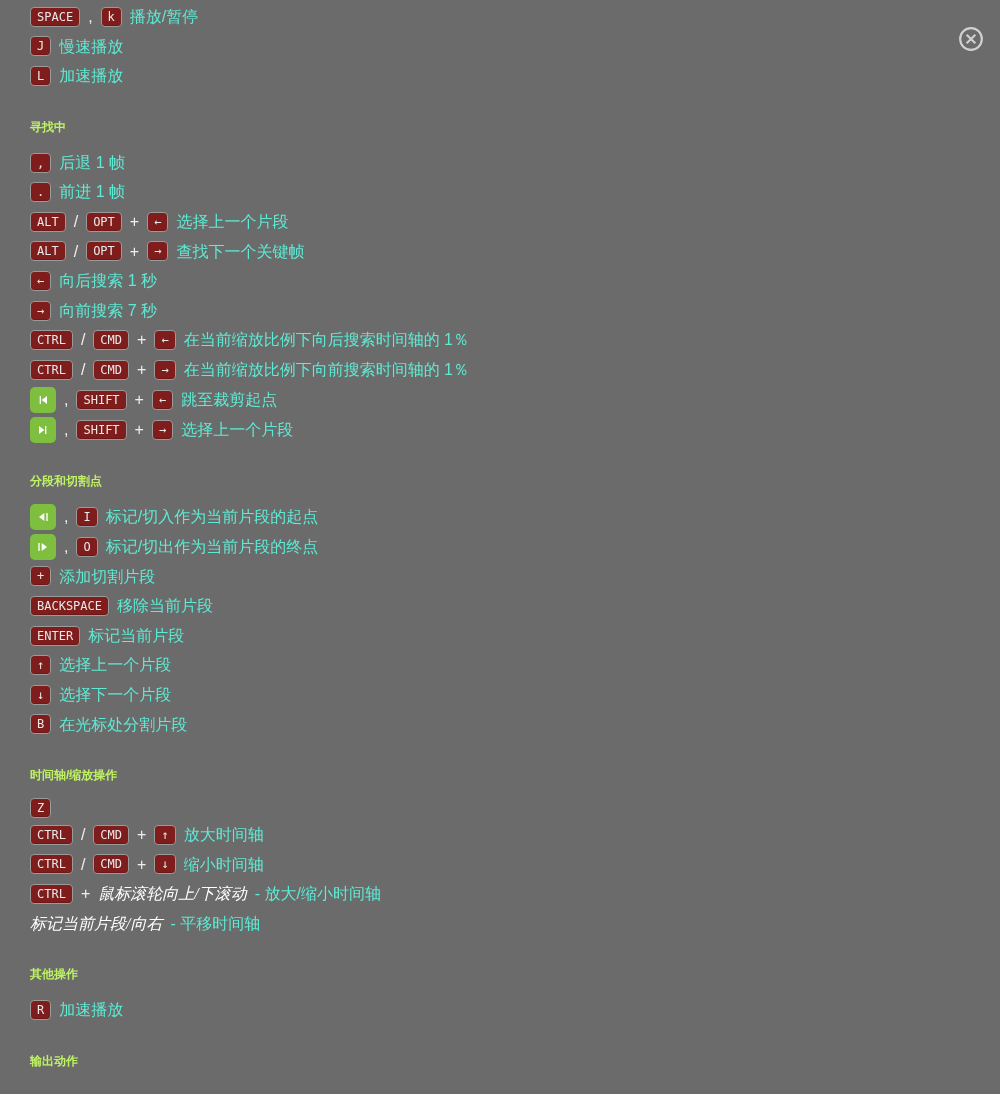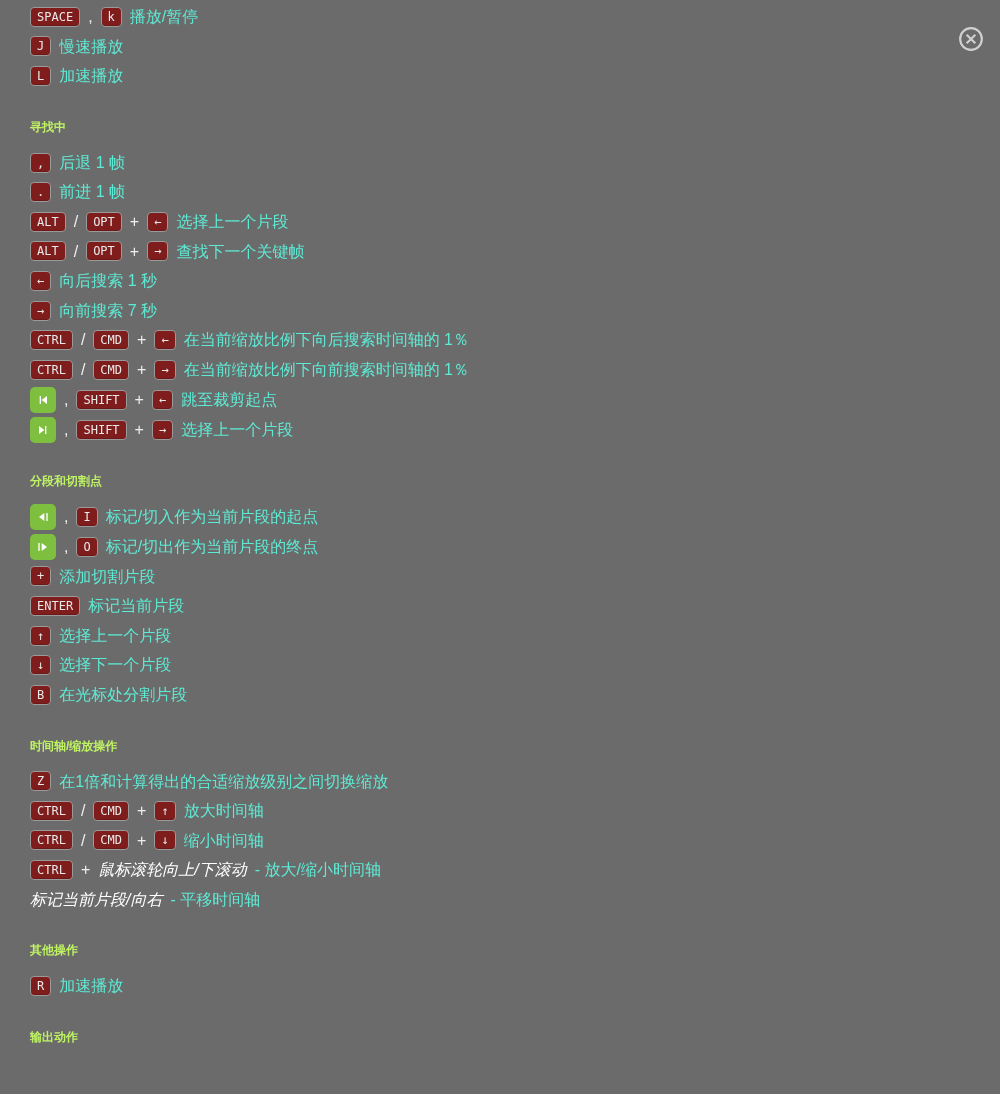--- a/index.html
+++ b/index.html
@@ -56,21 +56,21 @@
   .iconbtn {
     display: inline-flex;
     align-items: center;
     justify-content: center;
     width: 26px;
     height: 26px;
     background: #7fbf3f;
     border-radius: 5px;
   }
   .iconbtn svg { width: 16px; height: 16px; }
-  .italic { font-style: italic; }
+  .italic { font-style: italic; font-family: Liberation Serif, serif; }
 </style>
 </head>
 <body>
 
 <div class="close-btn" aria-label="Close">
   <svg viewBox="0 0 24 24" fill="none" stroke="#d0d0d0" stroke-width="2">
     <circle cx="12" cy="12" r="10"></circle>
     <path d="M8 8l8 8M16 8l-8 8"></path>
   </svg>
 </div>
@@ -182,39 +182,42 @@
       </span>
       <span class="sep">,</span>
       <kbd>O</kbd>
       <span class="desc">标记/切出作为当前片段的终点</span>
     </div>
     <div class="row">
       <kbd>+</kbd>
       <span class="desc">添加切割片段</span>
     </div>
     <div class="row">
+      <kbd>BACKSPACE</kbd>
+      <span class="desc">移除当前片段</span>
+    </div>
+    <div class="row">
       <kbd>ENTER</kbd>
       <span class="desc">标记当前片段</span>
     </div>
     <div class="row">
       <kbd>↑</kbd>
       <span class="desc">选择上一个片段</span>
     </div>
     <div class="row">
       <kbd>↓</kbd>
       <span class="desc">选择下一个片段</span>
     </div>
     <div class="row">
       <kbd>B</kbd>
       <span class="desc">在光标处分割片段</span>
     </div>
     <div class="section-heading">时间轴/缩放操作</div>
     <div class="row">
       <kbd>Z</kbd>
-      <span class="desc">在1倍和计算得出的合适缩放级别之间切换缩放</span>
     </div>
     <div class="row">
       <kbd>CTRL</kbd>
       <span class="sep">/</span>
       <kbd>CMD</kbd>
       <span class="sep">+</span>
       <kbd>↑</kbd>
       <span class="desc">放大时间轴</span>
     </div>
     <div class="row">

